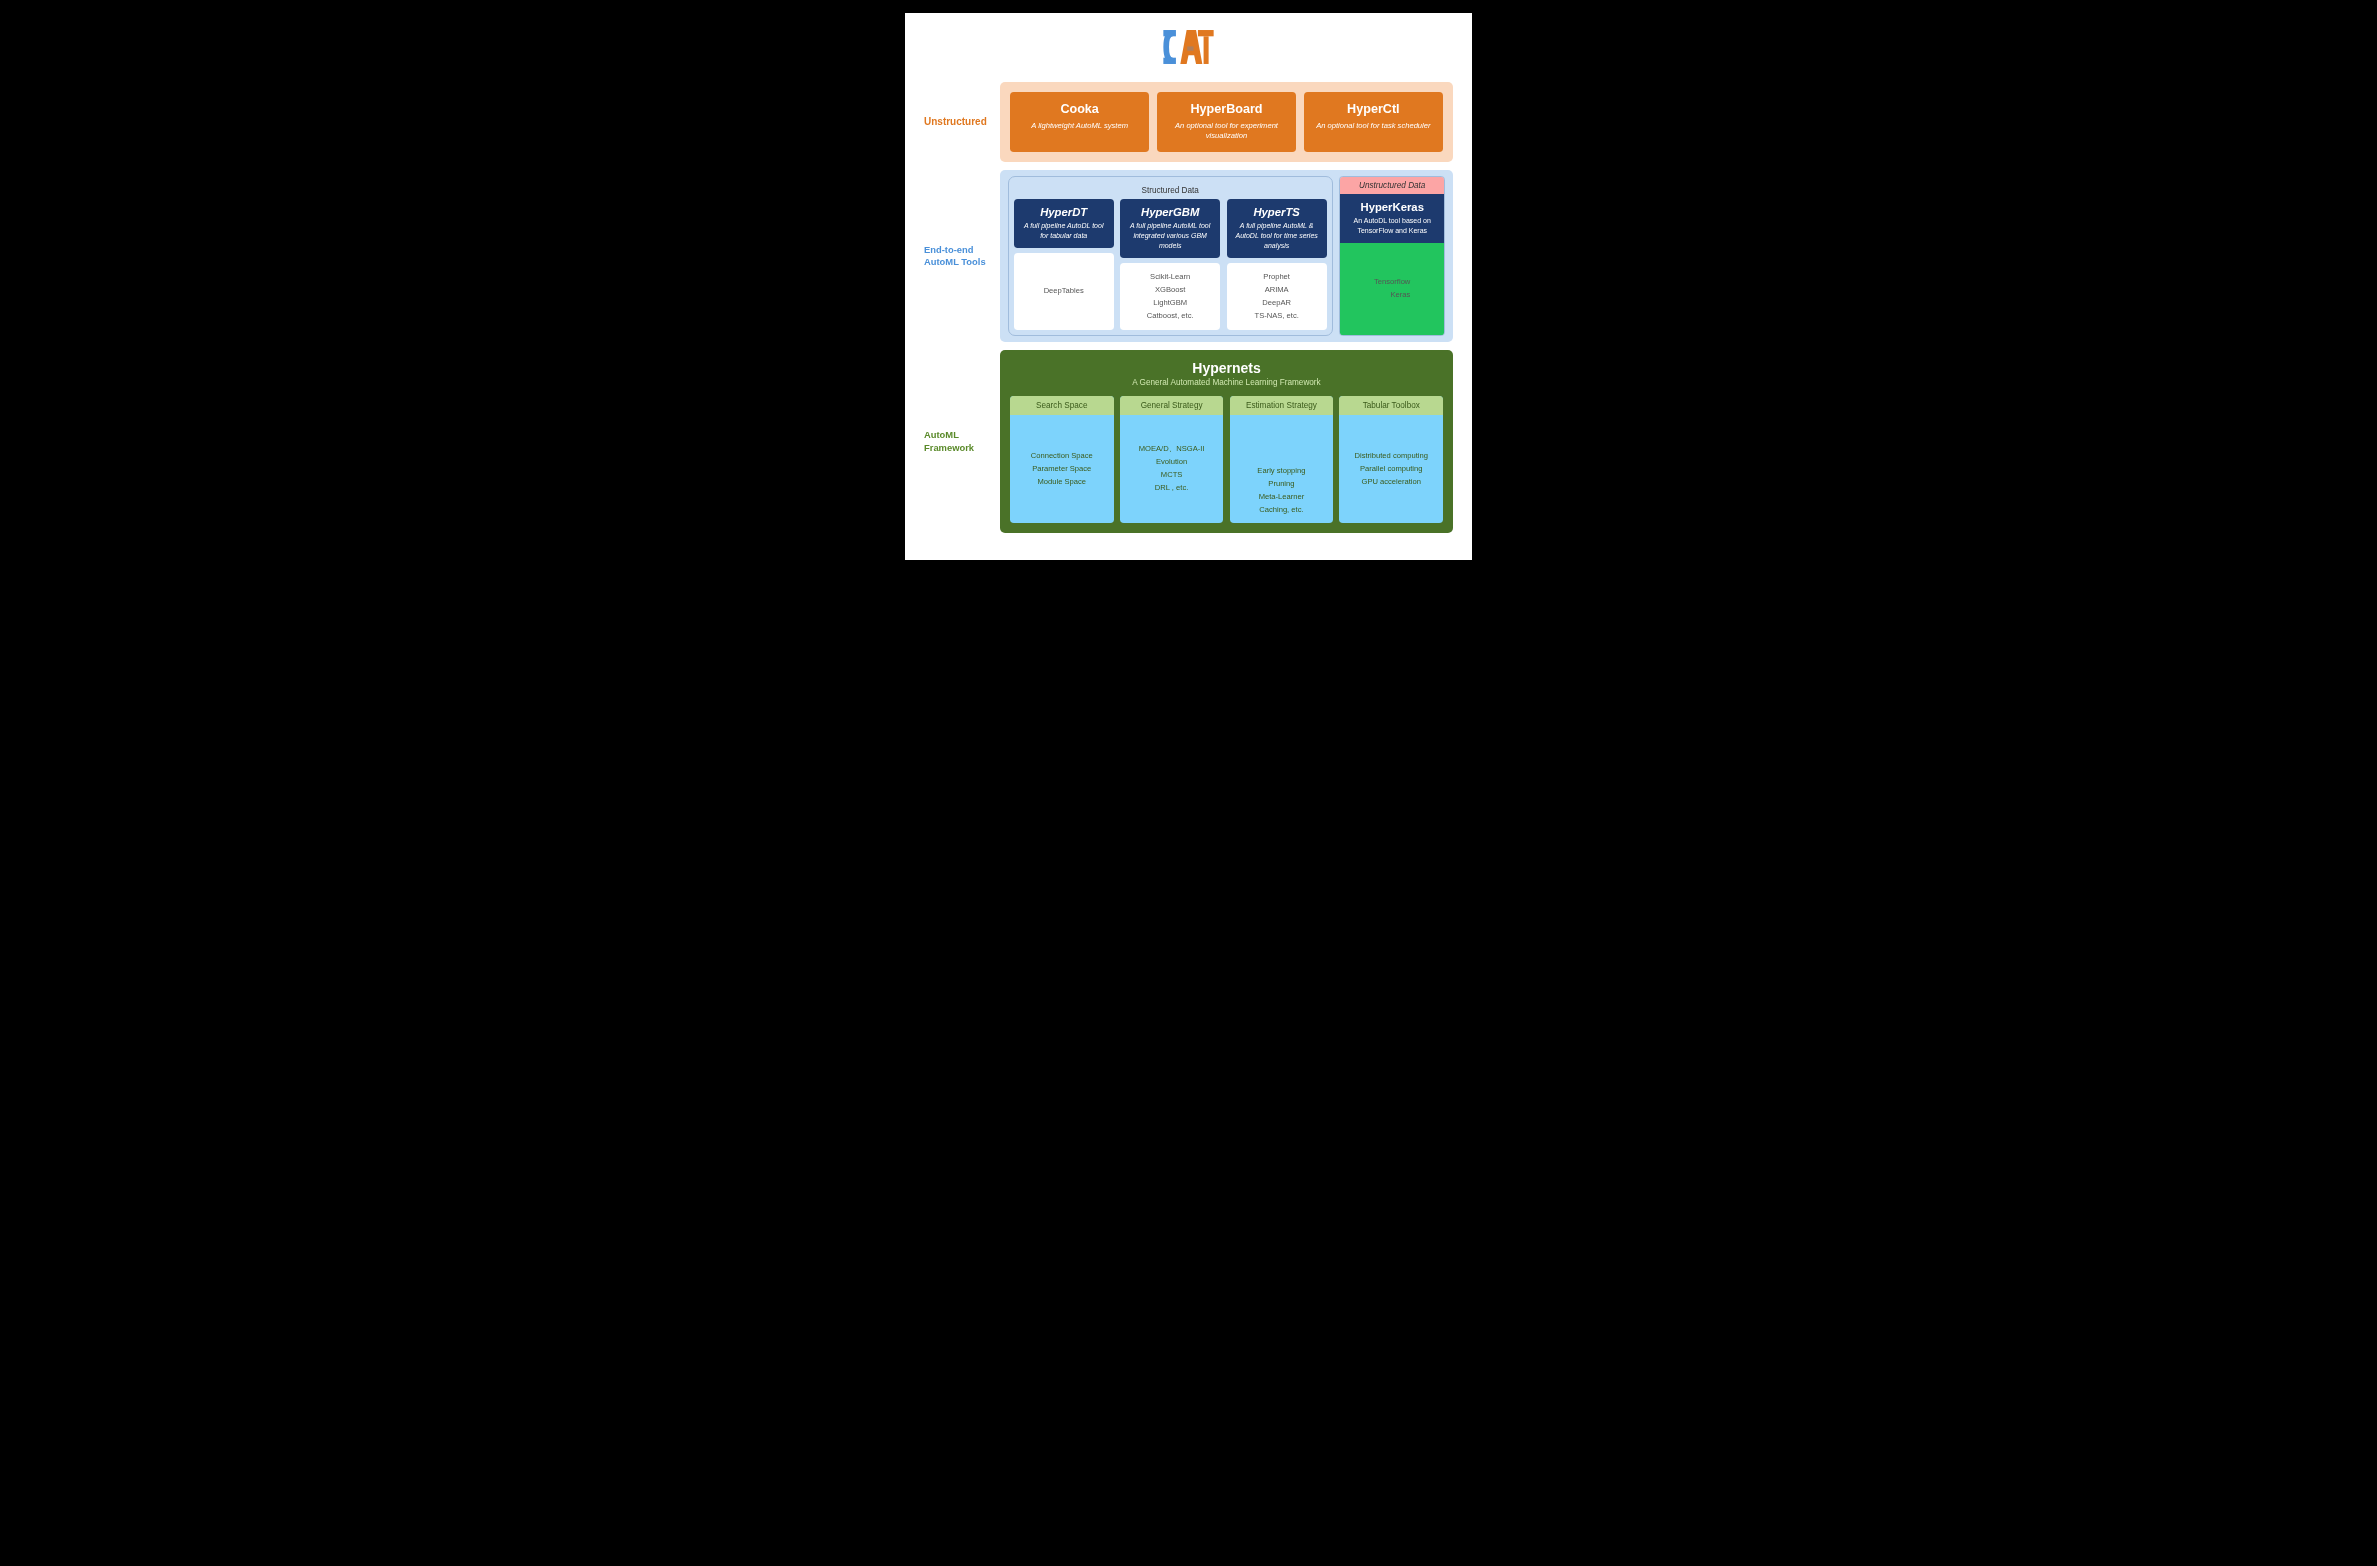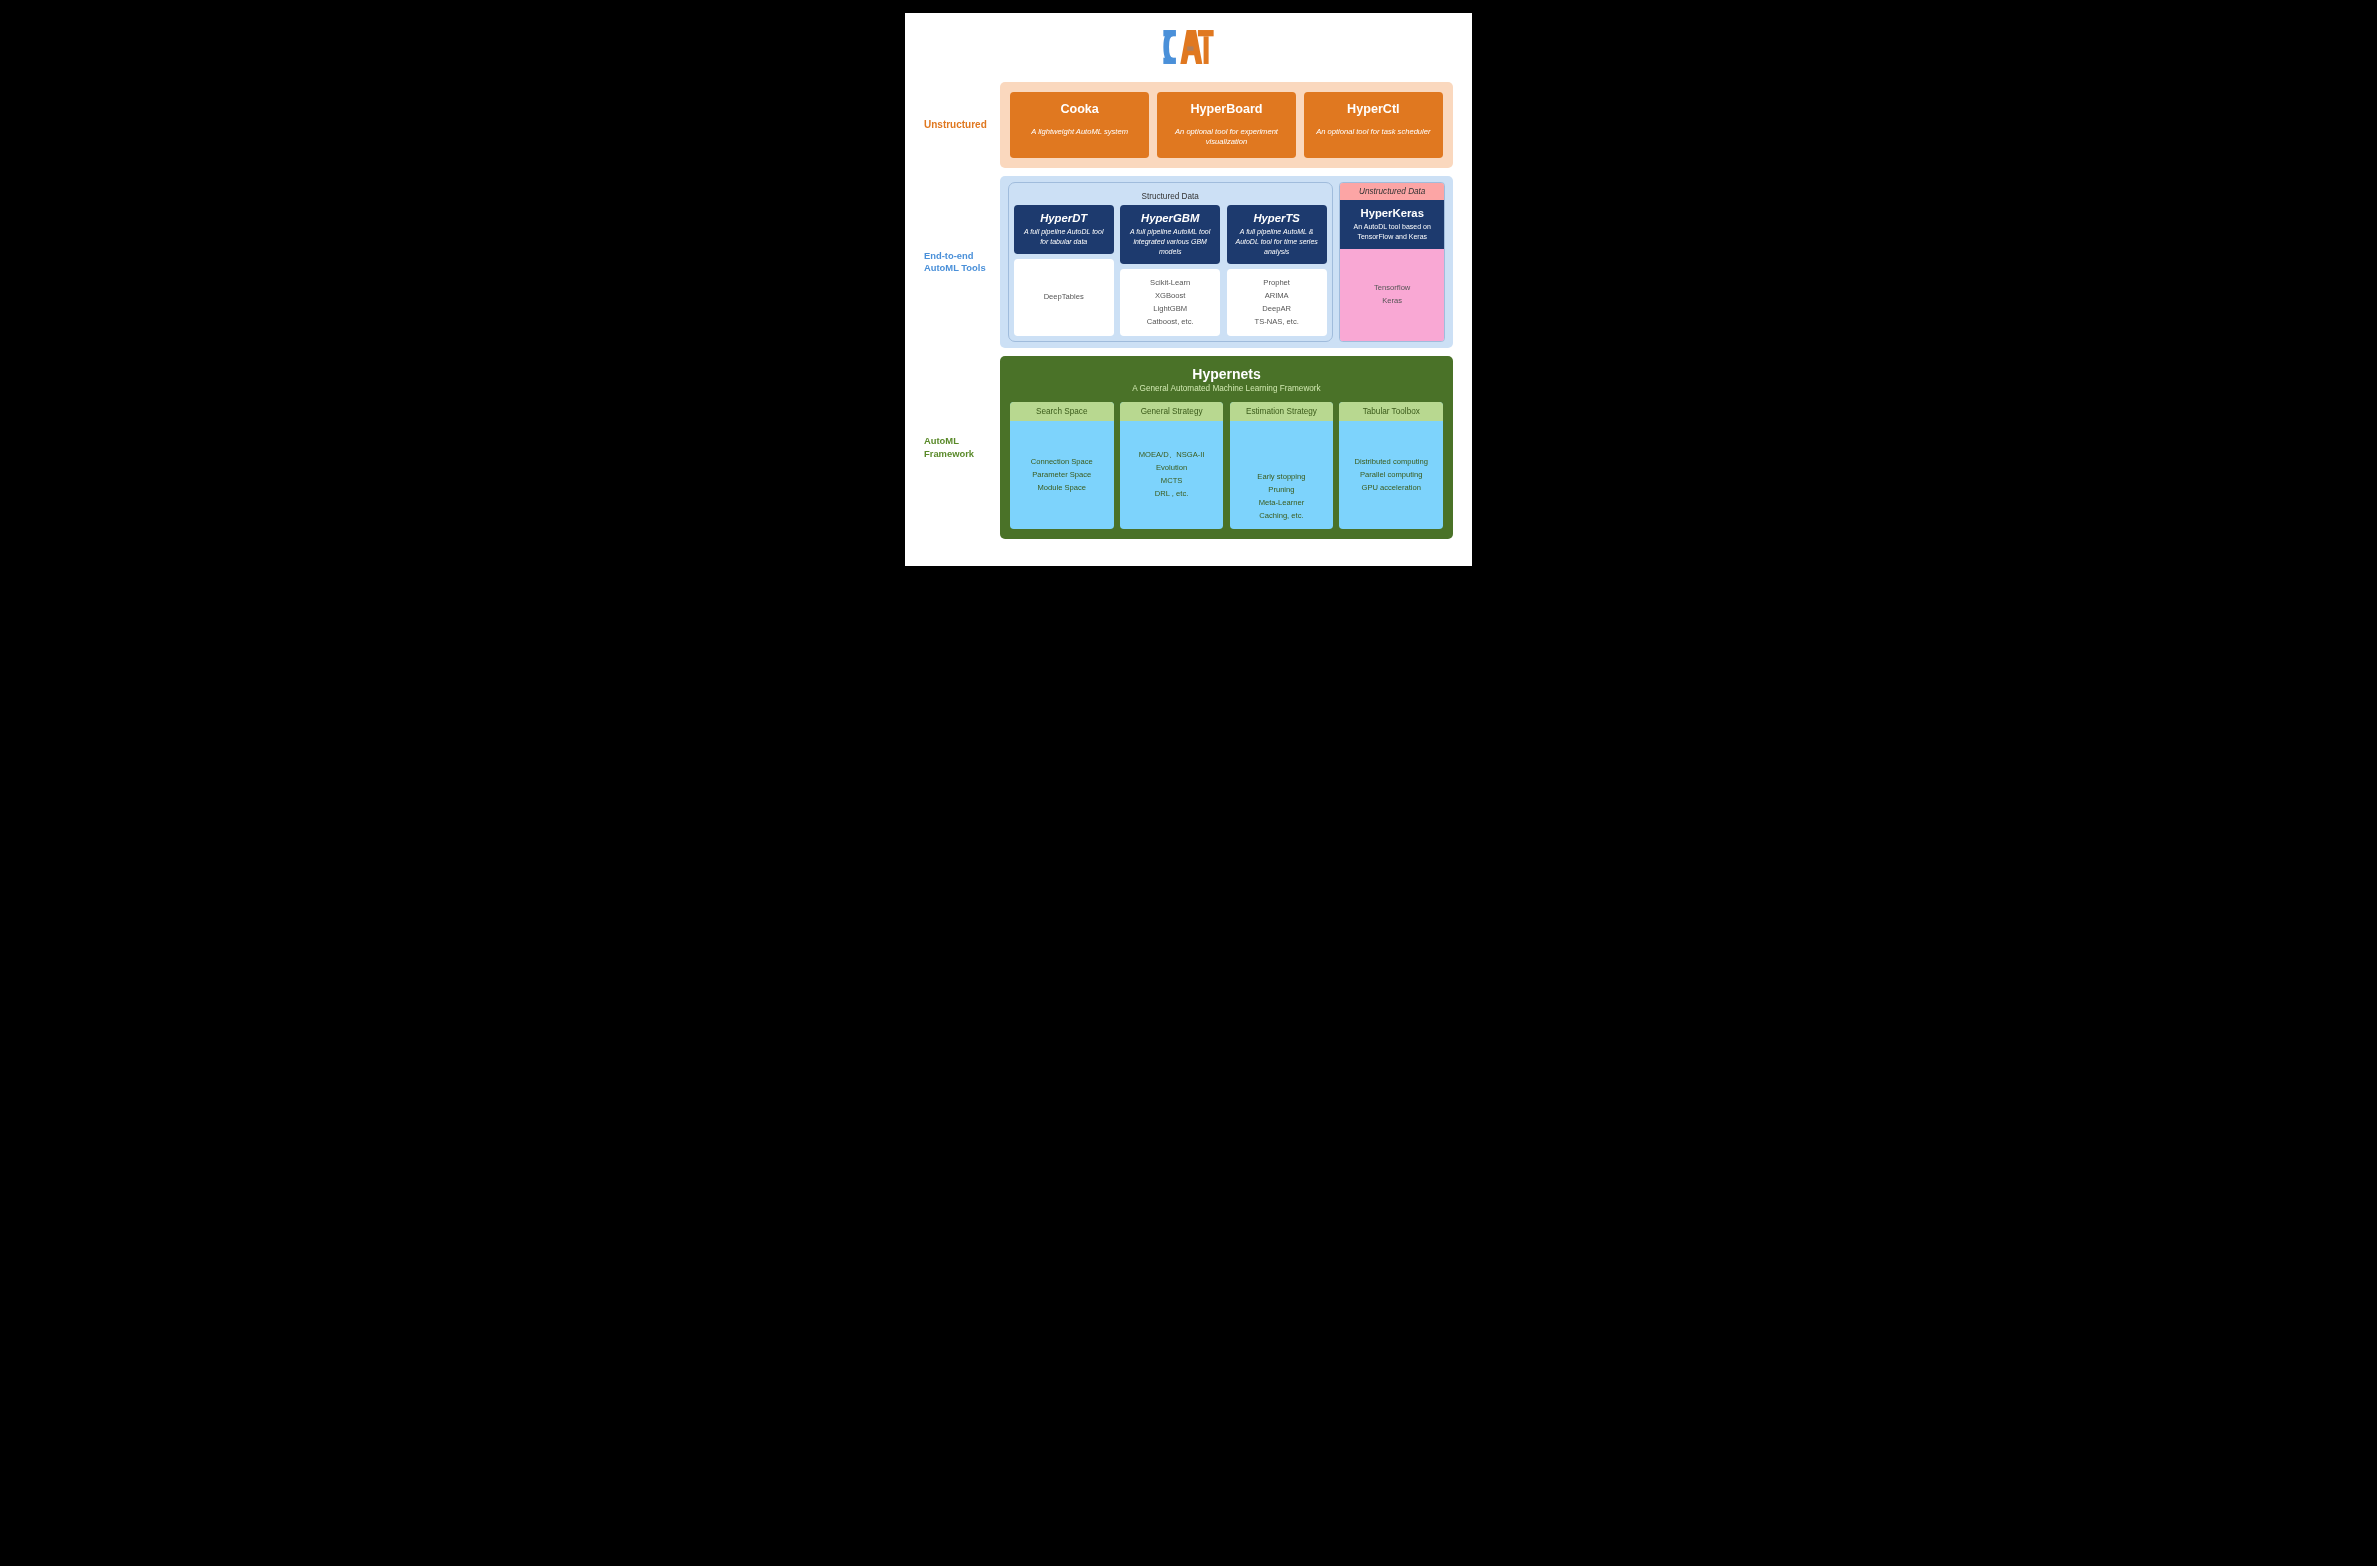--- a/index.html
+++ b/index.html
@@ -63,21 +63,21 @@
       flex: 1;
       background: #e07820;
       border-radius: 3.8px;
       color: #fff;
       padding: 10px 7.6px;
       text-align: center;
     }
     .enhancement-card .card-title {
       font-size: 12.6px;
       font-weight: bold;
-      margin-bottom: 11px;
+      margin-bottom: 5px;
     }
     .enhancement-card .card-desc {
       font-size: 7.6px;
       line-height: 1.4;
       font-style: italic;
     }
 
     
     .label-automl { color: #4a90d9; }
     .content-automl {
@@ -154,24 +154,24 @@
     .unstructured-top .card-title {
       font-size: 11.3px;
       font-weight: bold;
       margin-bottom: 3.1px;
     }
     .unstructured-top .card-desc {
       font-size: 7px;
       line-height: 1.4;
     }
     .unstructured-bottom {
-      background: #f9a8d4;
+      background: #22c55e;
       flex: 1;
       padding: 7.6px 6.3px;
-      text-align: center;
+      text-align: right;
       display: flex;
       align-items: center;
       justify-content: center;
     }
     .unstructured-bottom .items {
       font-size: 7.6px;
       color: #555;
       line-height: 1.7;
     }
 

